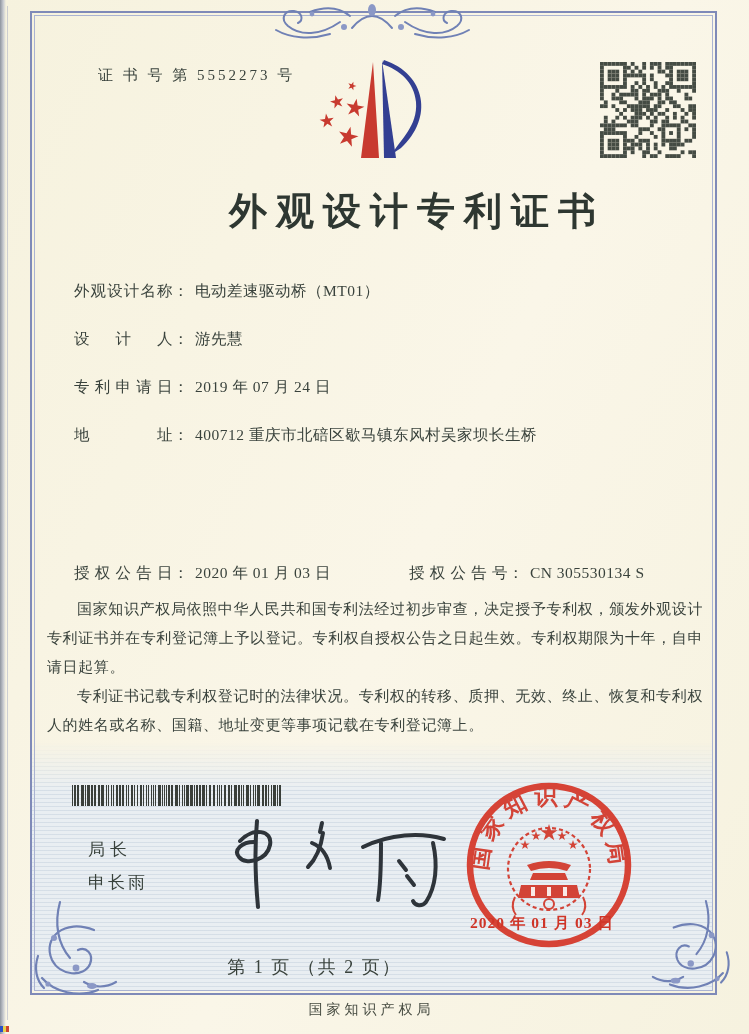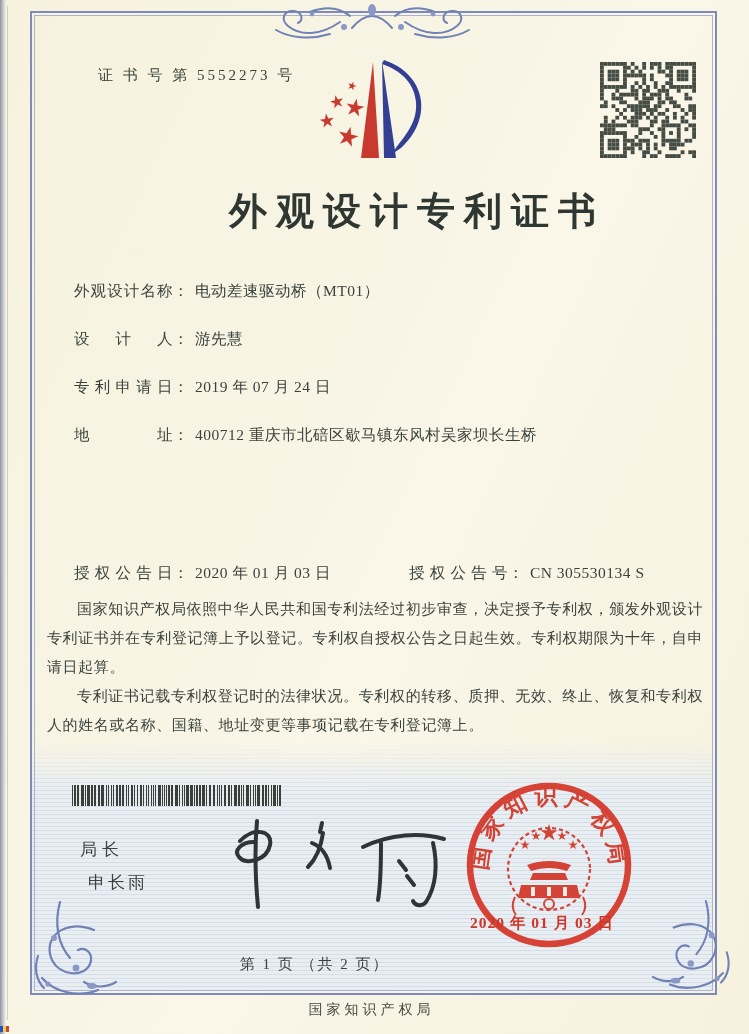--- a/index.html
+++ b/index.html
@@ -42,30 +42,30 @@
   .grant-row{position:absolute;left:74px;top:563px;width:640px;font-size:15.5px;z-index:4;
     display:flex;white-space:nowrap;letter-spacing:.5px;gap:20px;}
   .grant-right{margin-left:58px;}
   
   .paras{position:absolute;left:47px;top:595px;width:656px;z-index:4;
     font-size:15px;line-height:29px;letter-spacing:.6px;text-align:justify;}
   .paras p{margin:0;text-indent:2em;}
   
   .barcode{position:absolute;left:72px;top:785px;z-index:4;}
   
-  .signer-title{position:absolute;left:80px;top:838px;font-size:17px;letter-spacing:5px;z-index:4;}
+  .signer-title{position:absolute;left:88px;top:838px;font-size:17px;letter-spacing:5px;z-index:4;}
   .signer-name{position:absolute;left:88px;top:871px;font-size:17px;letter-spacing:3px;z-index:4;}
   .signature{position:absolute;left:195px;top:813px;z-index:4;}
   
   .seal{position:absolute;left:463px;top:779px;z-index:5;opacity:.95;}
   .seal-date{position:absolute;left:470px;top:913px;width:170px;z-index:6;
     font-size:15.5px;font-weight:700;letter-spacing:1px;color:#cf3528;white-space:nowrap;}
   
   .footer-page{position:absolute;left:30px;top:955px;width:569px;text-align:center;
-    font-size:15px;letter-spacing:2px;z-index:4;}
+    font-size:18px;letter-spacing:2px;z-index:4;}
   .back-note{position:absolute;left:30px;top:1001px;width:683px;text-align:center;
     font-size:14px;letter-spacing:4px;color:#454a40;z-index:4;}
 </style>
 </head>
 <body>
 
 <div class="sheet">
 
   <div class="band"></div>
   <div class="edge-line"></div>

